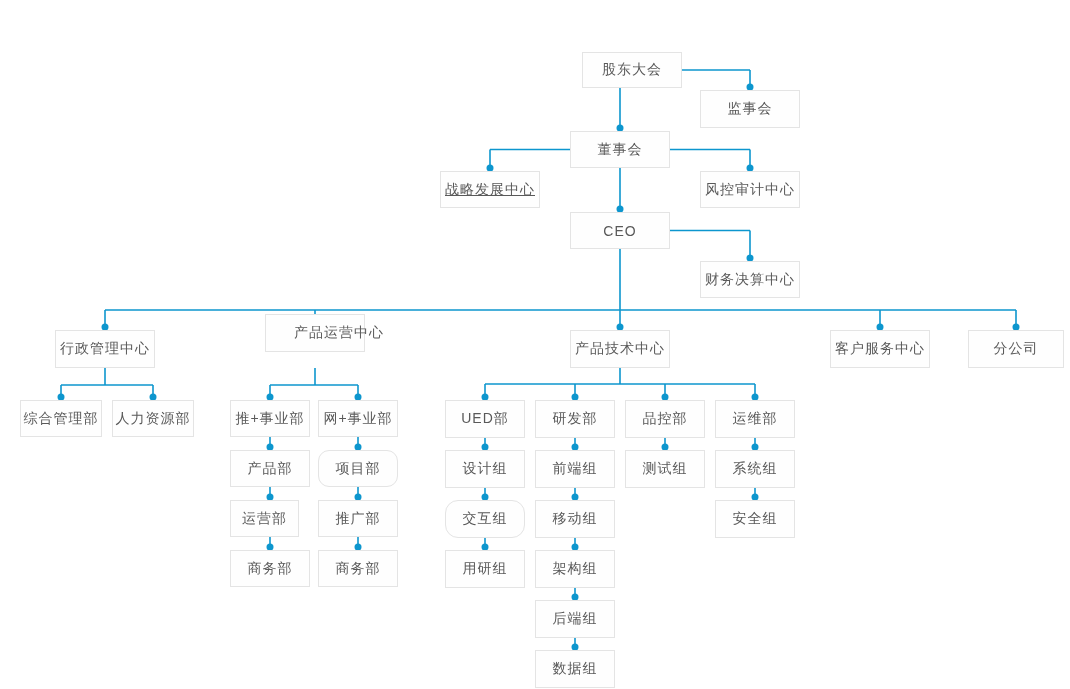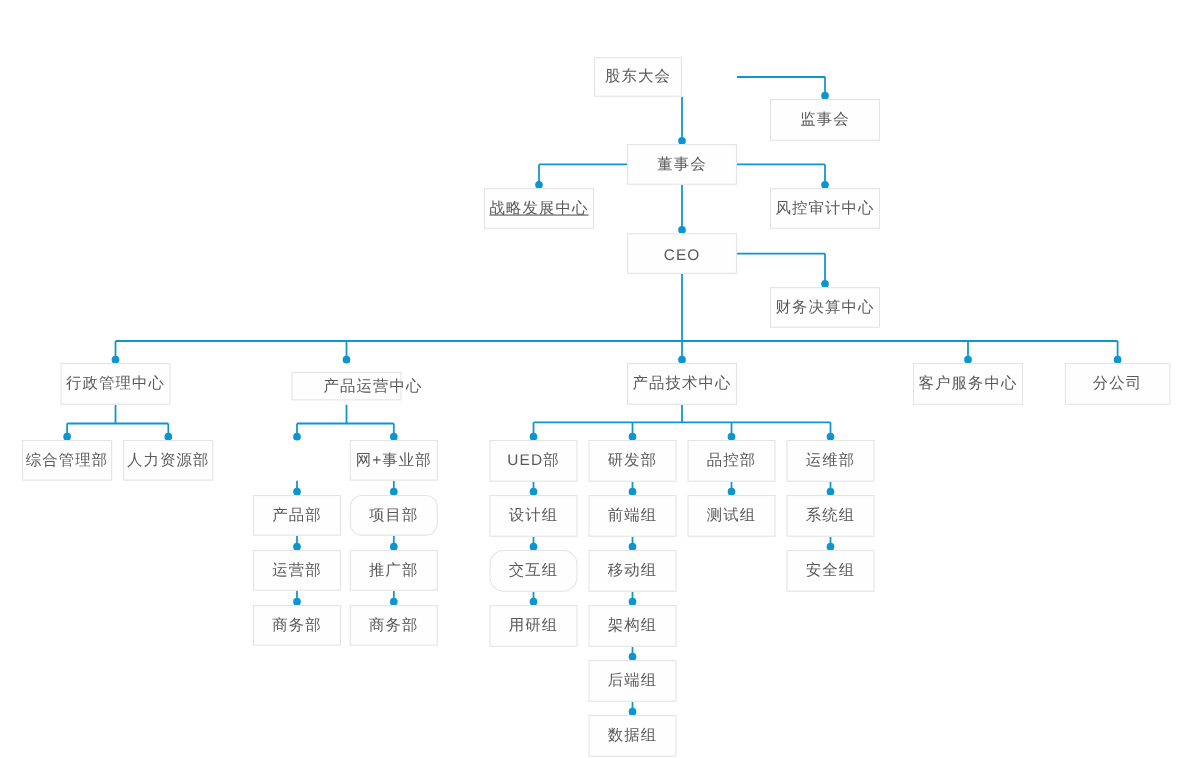--- a/index.html
+++ b/index.html
@@ -120,21 +120,21 @@
       <line x1="485" y1="384" x2="485" y2="400" stroke="#0d96ce" stroke-width="1.6"></line>
       <circle cx="485" cy="397" r="3.5" fill="#0d96ce"></circle>
       <line x1="575" y1="384" x2="575" y2="400" stroke="#0d96ce" stroke-width="1.6"></line>
       <circle cx="575" cy="397" r="3.5" fill="#0d96ce"></circle>
       <line x1="665" y1="384" x2="665" y2="400" stroke="#0d96ce" stroke-width="1.6"></line>
       <circle cx="665" cy="397" r="3.5" fill="#0d96ce"></circle>
       <line x1="755" y1="384" x2="755" y2="400" stroke="#0d96ce" stroke-width="1.6"></line>
       <circle cx="755" cy="397" r="3.5" fill="#0d96ce"></circle>
     </svg>
 
-<div class="node" style="left: 540px; top: 52px; width: 80px; height: 36px; text-align: center;">
+<div class="node" style="left: 582px; top: 52px; width: 100px; height: 36px; text-align: center;">
       <span>股东大会</span>
     </div>
     <div class="node" style="left: 700px; top: 90px; width: 100px; height: 38px;">
       <span>监事会</span>
     </div>
     <div class="node" style="left: 570px; top: 131px; width: 100px; height: 37px;">
       <span>董事会</span>
     </div>
     <div class="node" style="left: 440px; top: 171px; width: 100px; height: 37px; text-decoration: underline;">
       <span>战略发展中心</span>
@@ -144,45 +144,48 @@
     </div>
     <div class="node" style="left: 570px; top: 212px; width: 100px; height: 37px;">
       <span>CEO</span>
     </div>
     <div class="node" style="left: 700px; top: 261px; width: 100px; height: 37px;">
       <span>财务决算中心</span>
     </div>
     <div class="node" style="left: 55px; top: 330px; width: 100px; height: 38px;">
       <span>行政管理中心</span>
     </div>
-    <div class="node" style="left: 265px; top: 338px; width: 100px; height: 26px; padding-left: 48px;">
+    <div class="node" style="left: 265px; top: 314px; width: 100px; height: 38px; padding-left: 48px;">
       <span>产品运营中心</span>
     </div>
     <div class="node" style="left: 570px; top: 330px; width: 100px; height: 38px;">
       <span>产品技术中心</span>
     </div>
     <div class="node" style="left: 830px; top: 330px; width: 100px; height: 38px;">
       <span>客户服务中心</span>
     </div>
     <div class="node" style="left: 968px; top: 330px; width: 96px; height: 38px;">
       <span>分公司</span>
     </div>
     <div class="node" style="left: 20px; top: 400px; width: 82px; height: 37px;">
       <span>综合管理部</span>
     </div>
     <div class="node" style="left: 112px; top: 400px; width: 82px; height: 37px;">
       <span>人力资源部</span>
     </div>
+    <div class="node" style="left: 230px; top: 400px; width: 80px; height: 37px;">
+      <span>推+事业部</span>
+    </div>
     <div class="node" style="left: 318px; top: 400px; width: 80px; height: 37px;">
       <span>网+事业部</span>
     </div>
     <div class="node" style="left: 230px; top: 450px; width: 80px; height: 37px;">
       <span>产品部</span>
     </div>
-    <div class="node" style="left: 230px; top: 500px; width: 80px; height: 37px;">
+    <div class="node" style="left: 230px; top: 500px; width: 69px; height: 37px;">
       <span>运营部</span>
     </div>
     <div class="node" style="left: 230px; top: 550px; width: 80px; height: 37px;">
       <span>商务部</span>
     </div>
     <div class="node" style="left: 318px; top: 450px; width: 80px; height: 37px; border-radius: 11px;">
       <span>项目部</span>
     </div>
     <div class="node" style="left: 318px; top: 500px; width: 80px; height: 37px; text-align: center;">
       <span>推广部</span>

